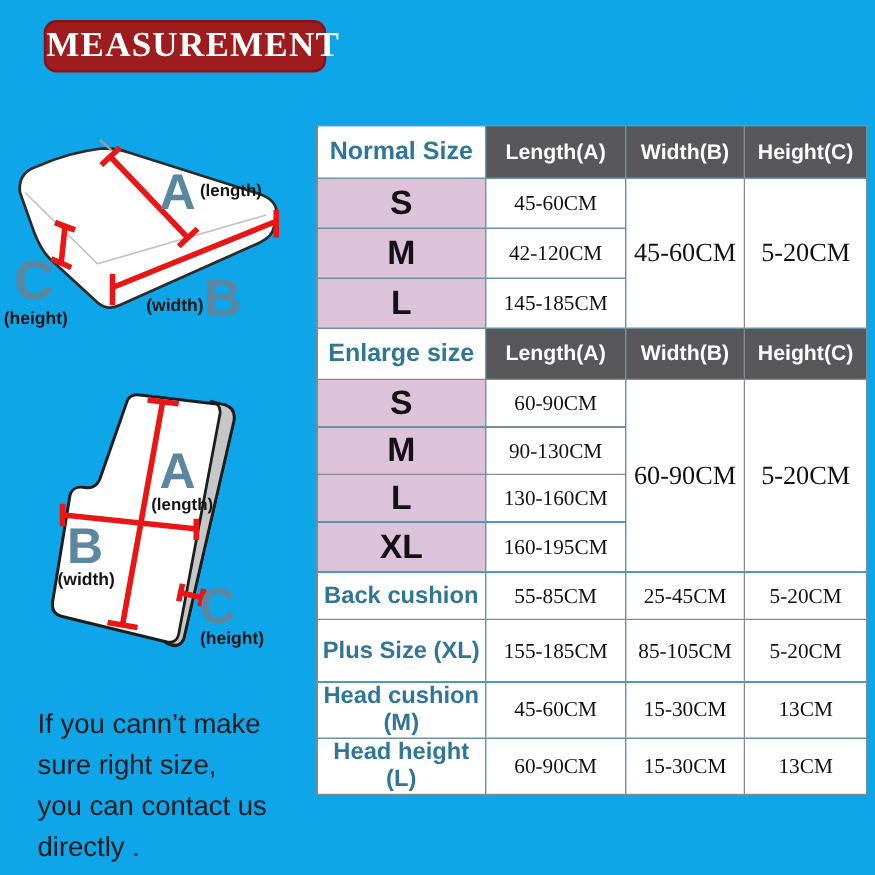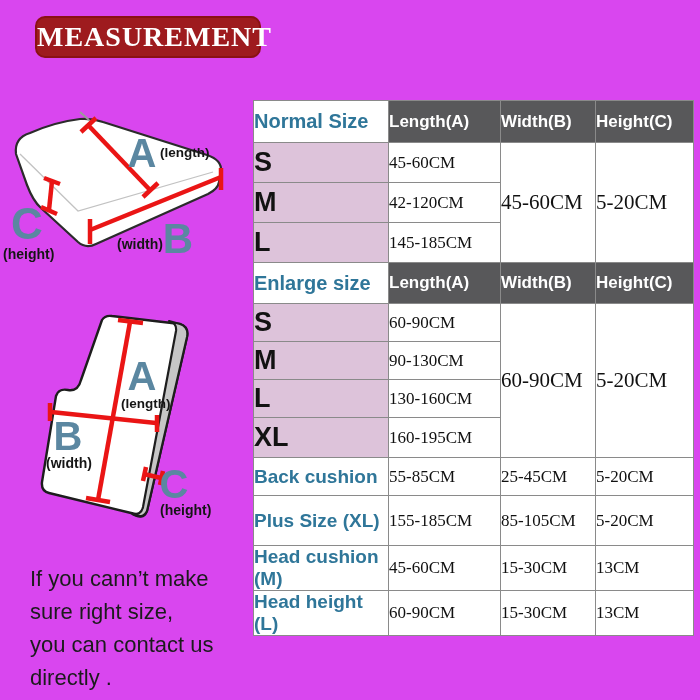--- a/index.html
+++ b/index.html
@@ -1,35 +1,35 @@
 <!DOCTYPE html>
 <html><head>
 <meta charset="utf-8">
 <style>
   html,body{margin:0;padding:0;background:#fff;}
-  #canvas{position:relative;width:700px;height:700px;background:#d946ef;overflow:hidden;
+  #canvas{position:relative;width:700px;height:700px;background:#0ea5e9;overflow:hidden;
           font-family:"Liberation Sans",sans-serif;}
 
   
   .title-badge{position:absolute;left:35px;top:16px;width:226px;height:42px;box-sizing:border-box;
     background:#9e1b1e;border:2px solid #8a1114;border-radius:10px;color:#fff;
     font-family:"Liberation Serif",serif;font-weight:bold;font-size:28px;letter-spacing:1px;
     text-align:center;line-height:38px;}
 
   
   .diagram{position:absolute;}
   #diagram-seat{left:0;top:88px;}
   #diagram-back{left:0;top:278px;}
   .big-letter{font-family:"Liberation Sans",sans-serif;font-weight:bold;fill:#5b87a1;}
   .sub-label{font-family:"Liberation Sans",sans-serif;font-weight:bold;fill:#151515;}
 
   
   #size-table{position:absolute;left:253px;top:100px;width:440px;border-collapse:collapse;
     table-layout:fixed;}
-  #size-table td{border:1.5px solid #8a8a8a;text-align:left;vertical-align:middle;padding:0;
+  #size-table td{border:1.5px solid #8a8a8a;text-align:center;vertical-align:middle;padding:0;
     overflow:hidden;}
   .cell-dark{background:#58585a;color:#ffffff;font-weight:bold;font-size:17px;margin-left:36px;}
   .cell-section{background:#ffffff;color:#2f7699;font-weight:600;font-size:20px;}
   .cell-size{background:#ddc3da;color:#121212;font-weight:bold;font-size:27px;}
   .cell-val{background:#ffffff;color:#111111;font-family:Liberation Serif, serif;font-size:17px;}
   .cell-val-lg{font-size:21px;}
   .cell-label{background:#ffffff;color:#2f7699;font-weight:600;font-size:19px;}
   .cell-label-sm{font-size:19px;}
 
   

